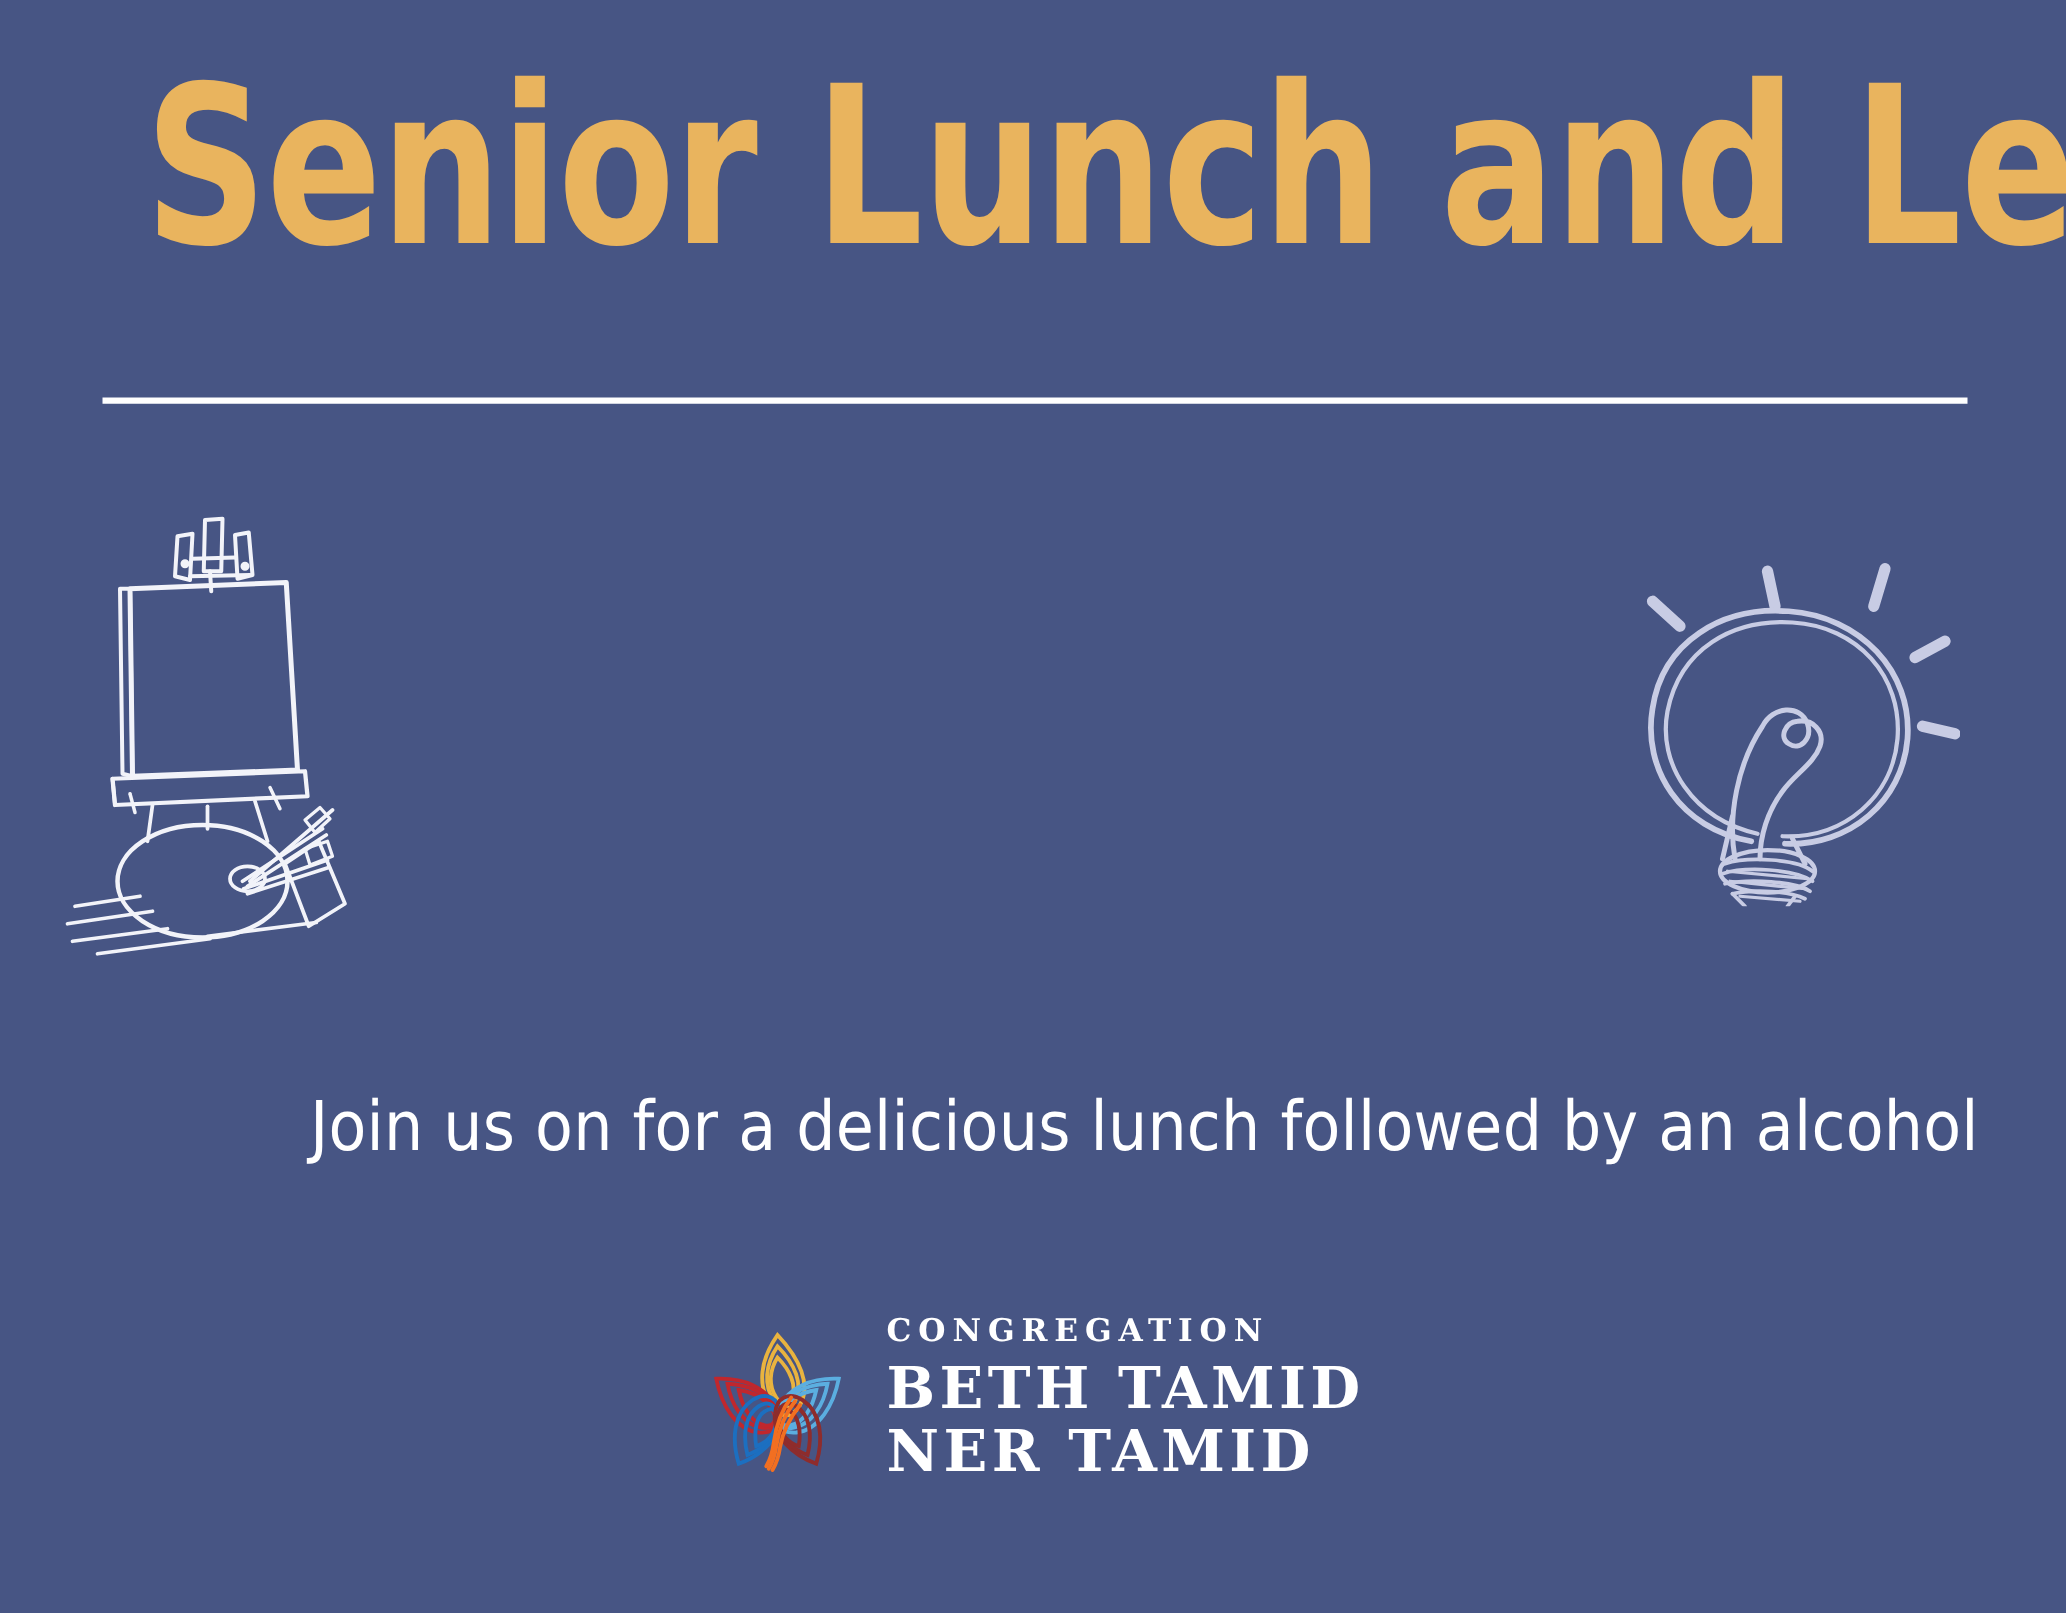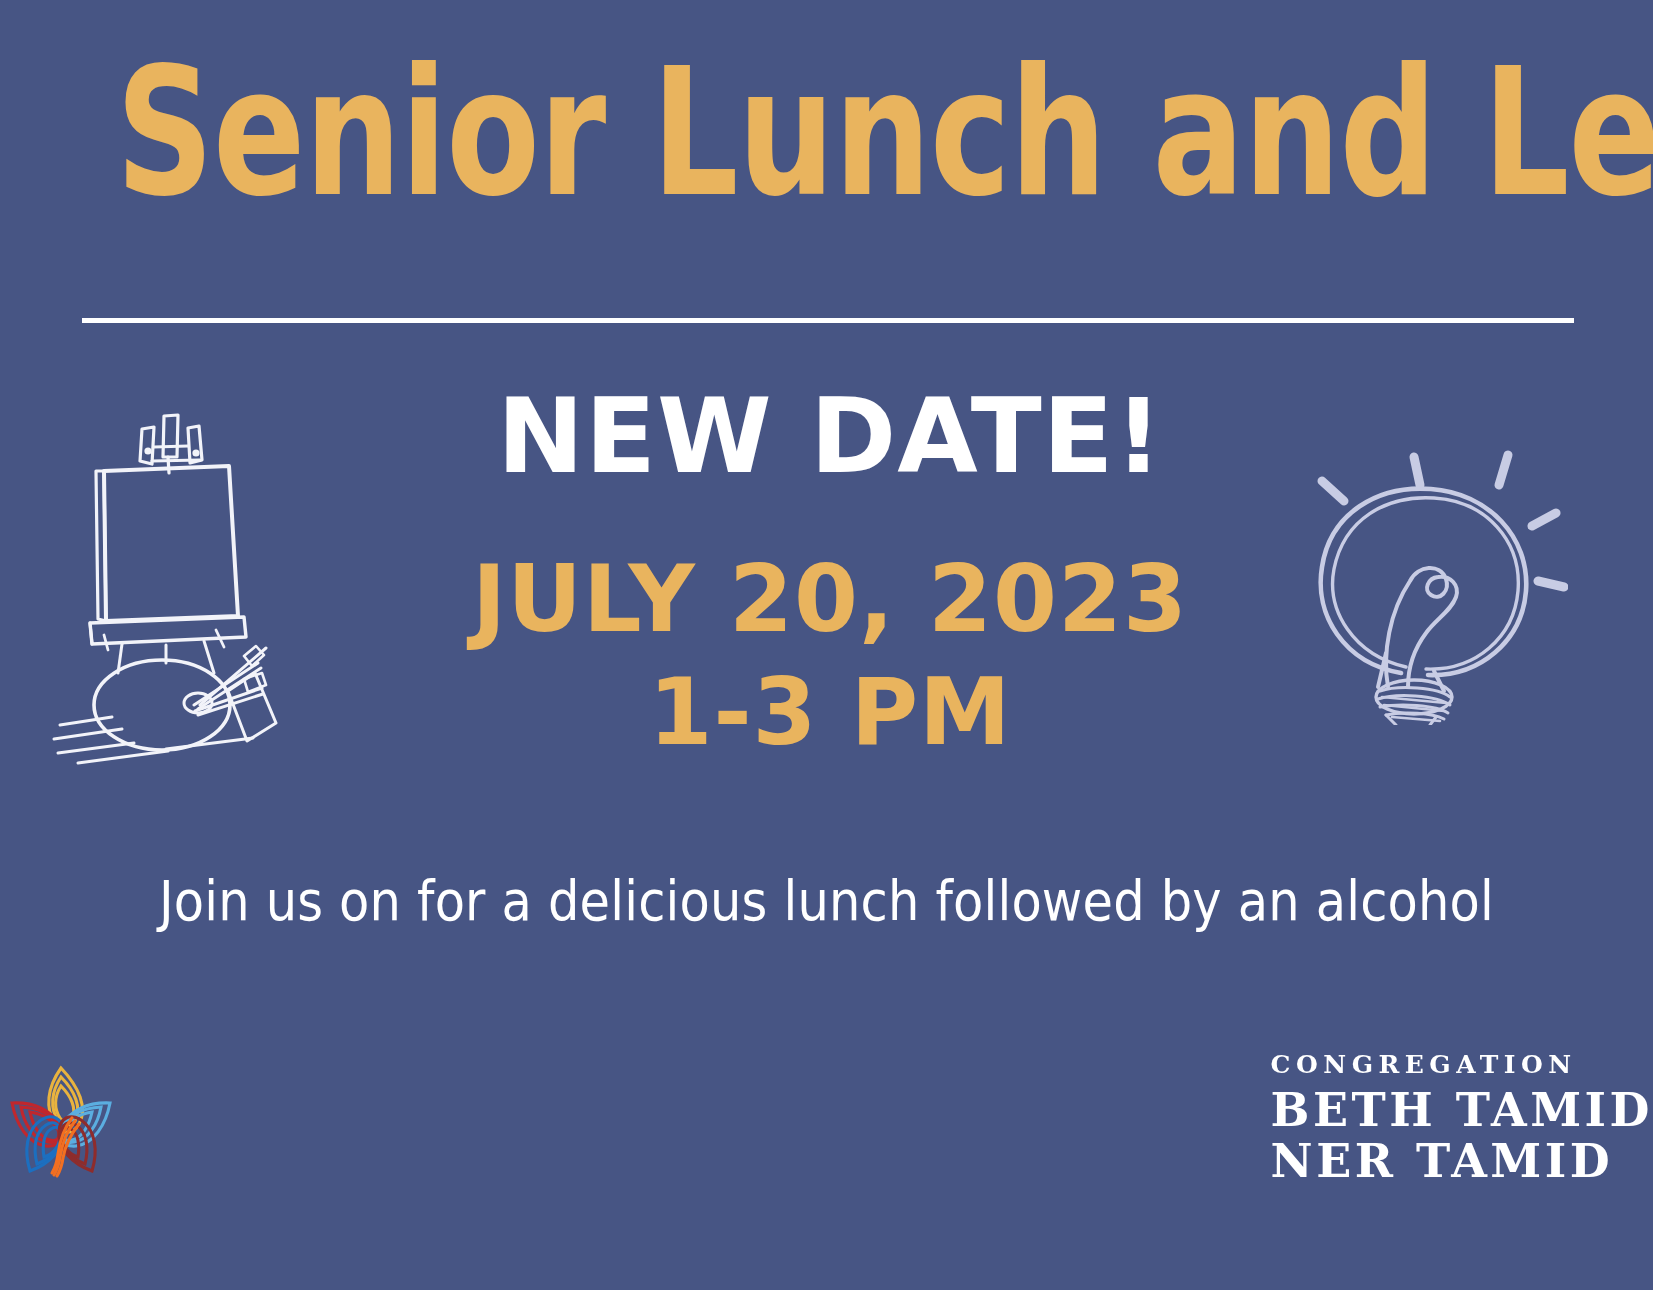--- a/index.html
+++ b/index.html
@@ -80,21 +80,21 @@
     line-height: 1.22;
     letter-spacing: 1px;
   }
 
   
   .body-text {
     position: absolute;
     left: 70px;
     width: 1513px;
     top: 860px;
-    text-align: center;
+    text-align: right;
     color: #ffffff;
     font-family: "Liberation Sans Narrow", "DejaVu Sans Condensed", "Liberation Sans", sans-serif;
     font-weight: 300;
     font-size: 55px;
     line-height: 1.52;
     letter-spacing: 0.2px;
   }
   .body-text .ln {
     display: block;
     white-space: nowrap;
@@ -116,21 +116,21 @@
     height: 310px;
   }
 
   
   .logo-lockup {
     position: absolute;
     left: 0;
     right: 0;
     top: 1048px;
     display: flex;
-    justify-content: space-between;
+    justify-content: center;
     align-items: center;
     gap: 26px;
   }
   .logo-mark {
     width: 122px;
     height: 122px;
     flex: 0 0 auto;
   }
   .logo-words {
     color: #ffffff;
@@ -239,25 +239,20 @@
       <path d="M112 292 C 132 288 168 290 180 298" stroke-width="3"></path>
       <path d="M118 300 C 136 296 164 298 176 304" stroke-width="3"></path>
       <path d="M114 282 L178 288" stroke-width="2.6"></path>
       <path d="M116 290 L176 296" stroke-width="2.6"></path>
       <path d="M124 302 L172 306" stroke-width="2.6"></path>
       <path d="M118 300 L128 310" stroke-width="3"></path>
       <path d="M168 302 L162 310" stroke-width="3"></path>
     </svg>
   </div>
 
-  <div class="center-block">
-    <div class="new-date">NEW DATE!</div>
-    <div class="date-line">JULY 20, 2023</div>
-    <div class="time-line">1-3 PM</div>
-  </div>
 
   <div class="body-text">
     <span class="ln">Join us on for a delicious lunch followed by an alcohol</span>
   </div>
 
   <div class="logo-lockup">
     <div class="logo-mark">
       <svg viewBox="0 0 122 122" width="122" height="122" fill="none" stroke-linecap="round">
         <g stroke-width="3.1" fill="none">
 

